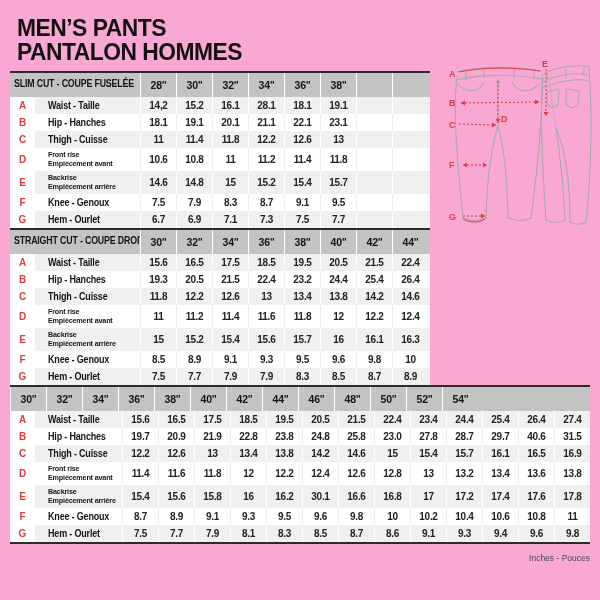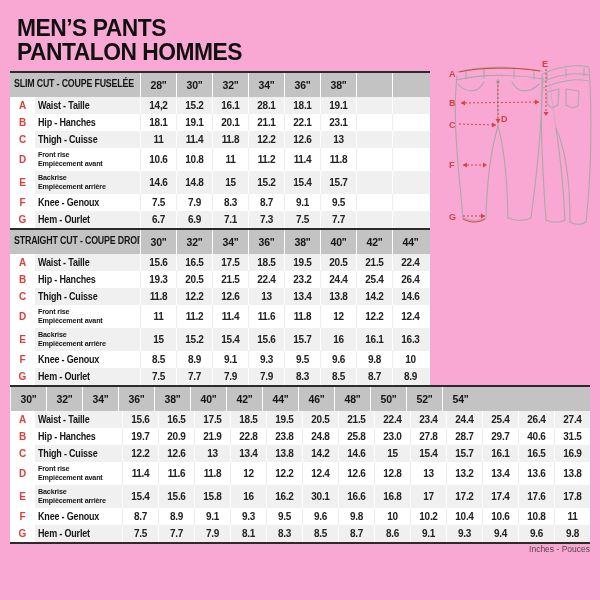--- a/index.html
+++ b/index.html
@@ -35,33 +35,33 @@
   .hval{width:36px;flex:0 0 36px;text-align:center;font-weight:700;font-size:10.5px;
         letter-spacing:-0.3px;border-left:1px solid #fff;align-self:stretch;
         display:flex;align-items:center;justify-content:center;}
 
   .row{display:flex;height:17px;}
   .row.tall{height:23px;}
   .c-letter{width:25px;flex:0 0 25px;text-align:center;color:var(--red);
             font-weight:700;font-size:10px;display:flex;align-items:center;justify-content:center;}
   .band{flex:1;display:flex;align-items:center;background:#fff;}
   .row.odd .band{background:var(--band);}
-  .c-label{width:105px;flex:0 0 105px;padding-left:3px;overflow:hidden;}
+  .c-label{width:105px;flex:0 0 105px;padding-left:13px;overflow:hidden;}
   .narrow .c-label{width:87px;flex-basis:87px;}
   .c-label div{white-space:nowrap;transform:scaleX(0.9);transform-origin:left center;
                font-weight:700;font-size:10px;letter-spacing:-0.2px;line-height:1.1;}
   .row.tall .c-label div{font-size:8px;}
   .c-val{width:36px;flex:0 0 36px;text-align:center;font-weight:700;font-size:10px;
          letter-spacing:-0.3px;color:#222;align-self:stretch;
          display:flex;align-items:center;justify-content:center;}
   .row.odd .c-val{border-left:1px solid #fff;}
   .row.even .c-val{border-left:1px solid #ececec;}
 
   .footer{width:580px;text-align:right;font-size:8.5px;color:#4a4a4a;
-          letter-spacing:0;}
+          margin-top:9px;letter-spacing:0;}
 
   svg text{font-family:"Liberation Sans",sans-serif;font-weight:700;font-size:9px;fill:var(--red);}
   .outline{fill:none;stroke:#a9a9a9;stroke-width:1.1;stroke-linecap:round;stroke-linejoin:round;}
   .thin{fill:none;stroke:#b5b5b5;stroke-width:0.8;}
   .redline{fill:none;stroke:var(--red);stroke-width:1;}
   .reddash{fill:none;stroke:var(--red);stroke-width:1;stroke-dasharray:2 2;}
   .graydot{fill:none;stroke:#c0c0c0;stroke-width:0.8;stroke-dasharray:1 2;}
 </style>
 </head>
 <body>

